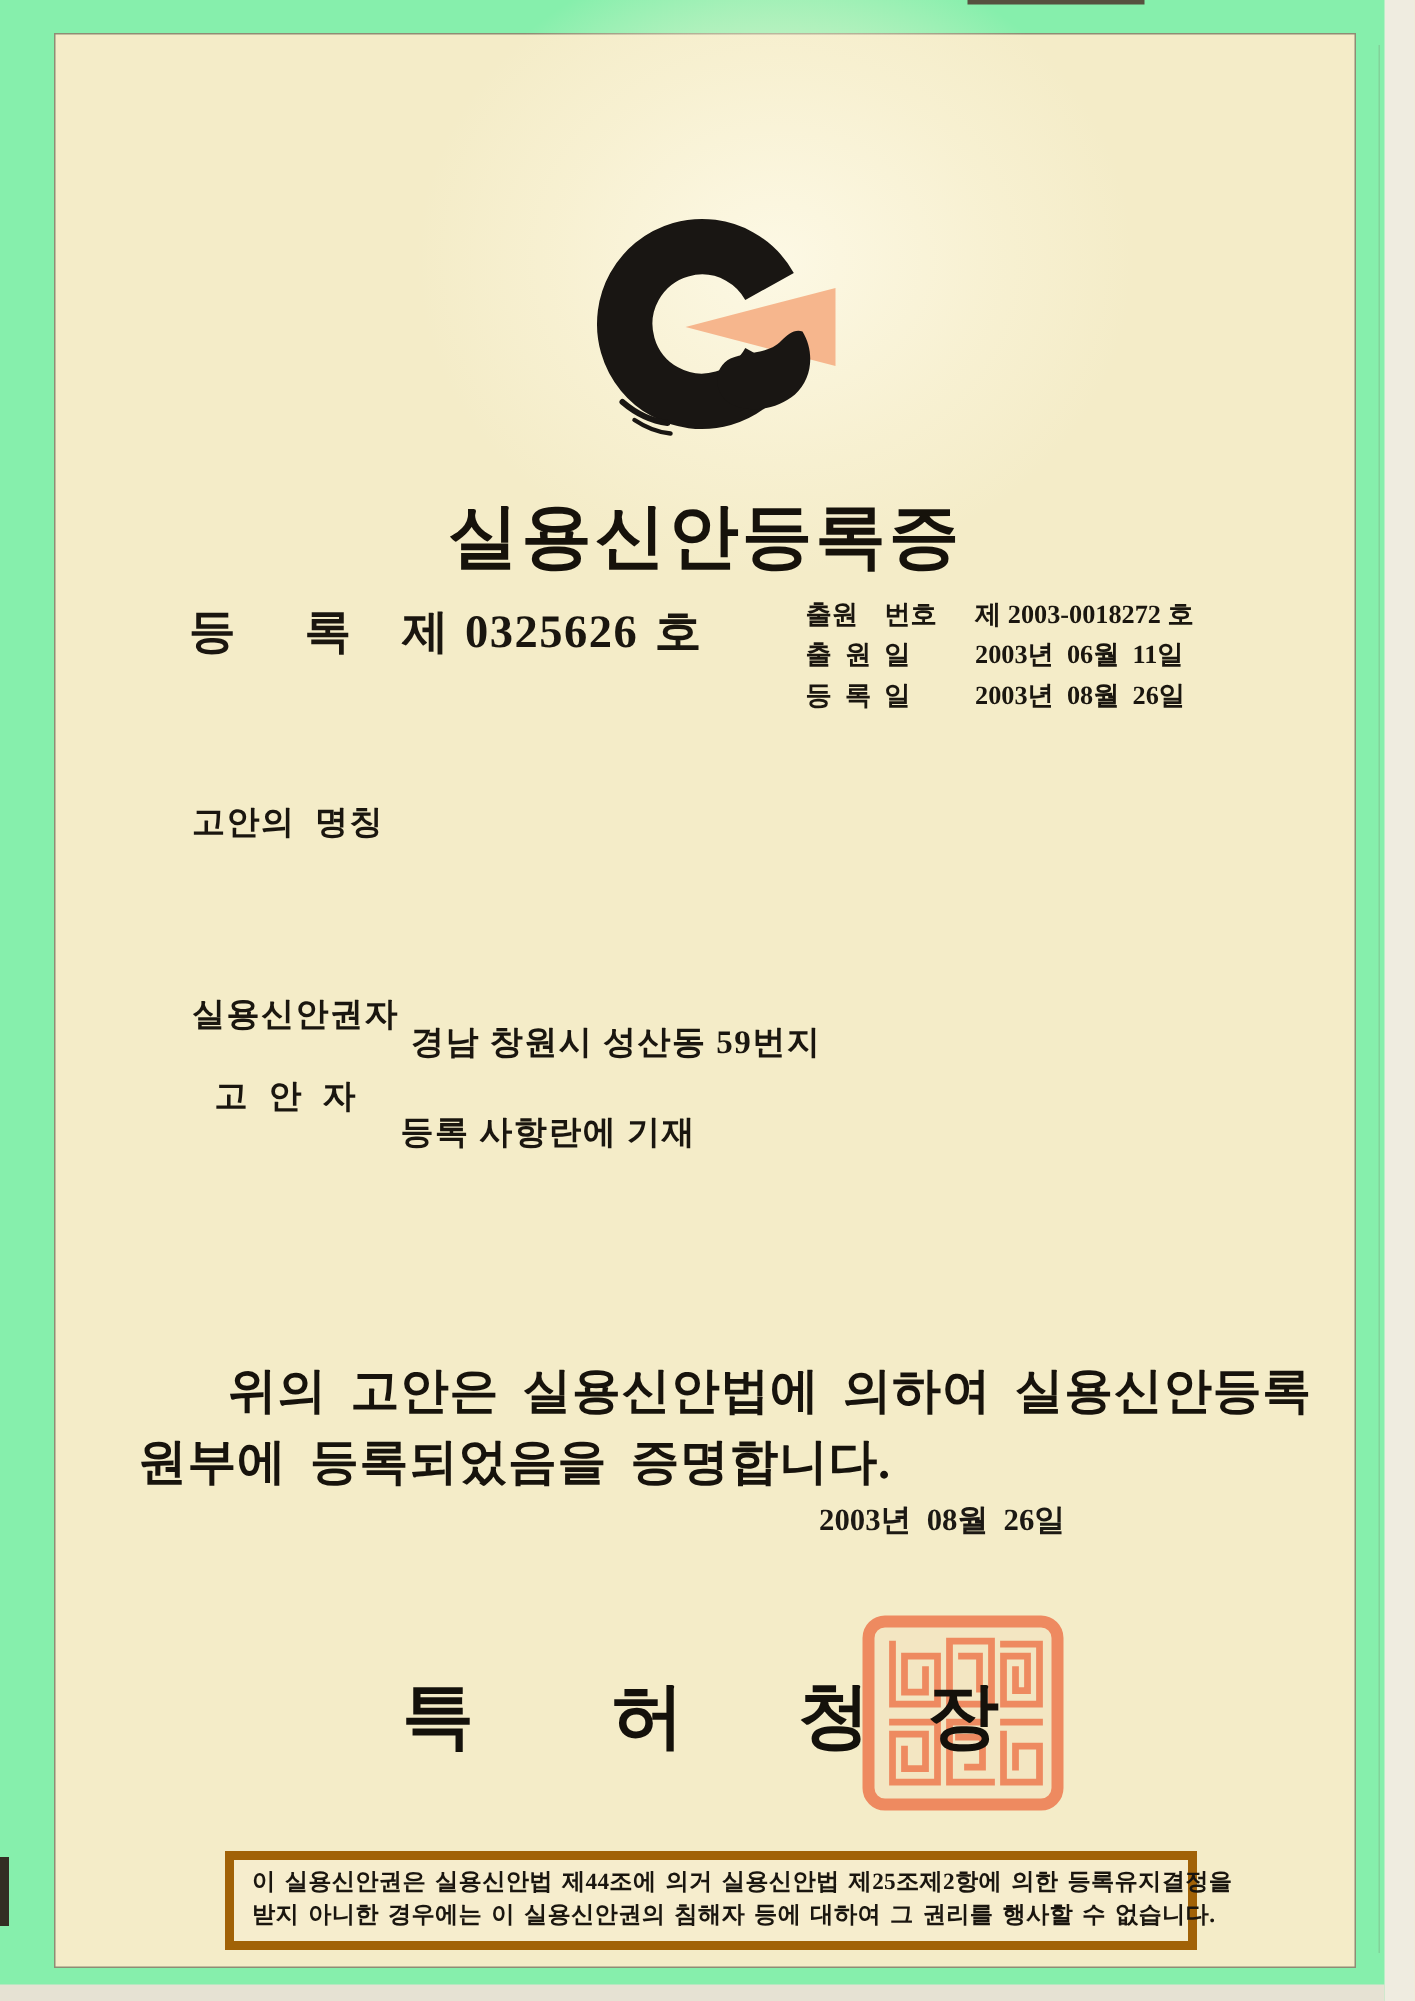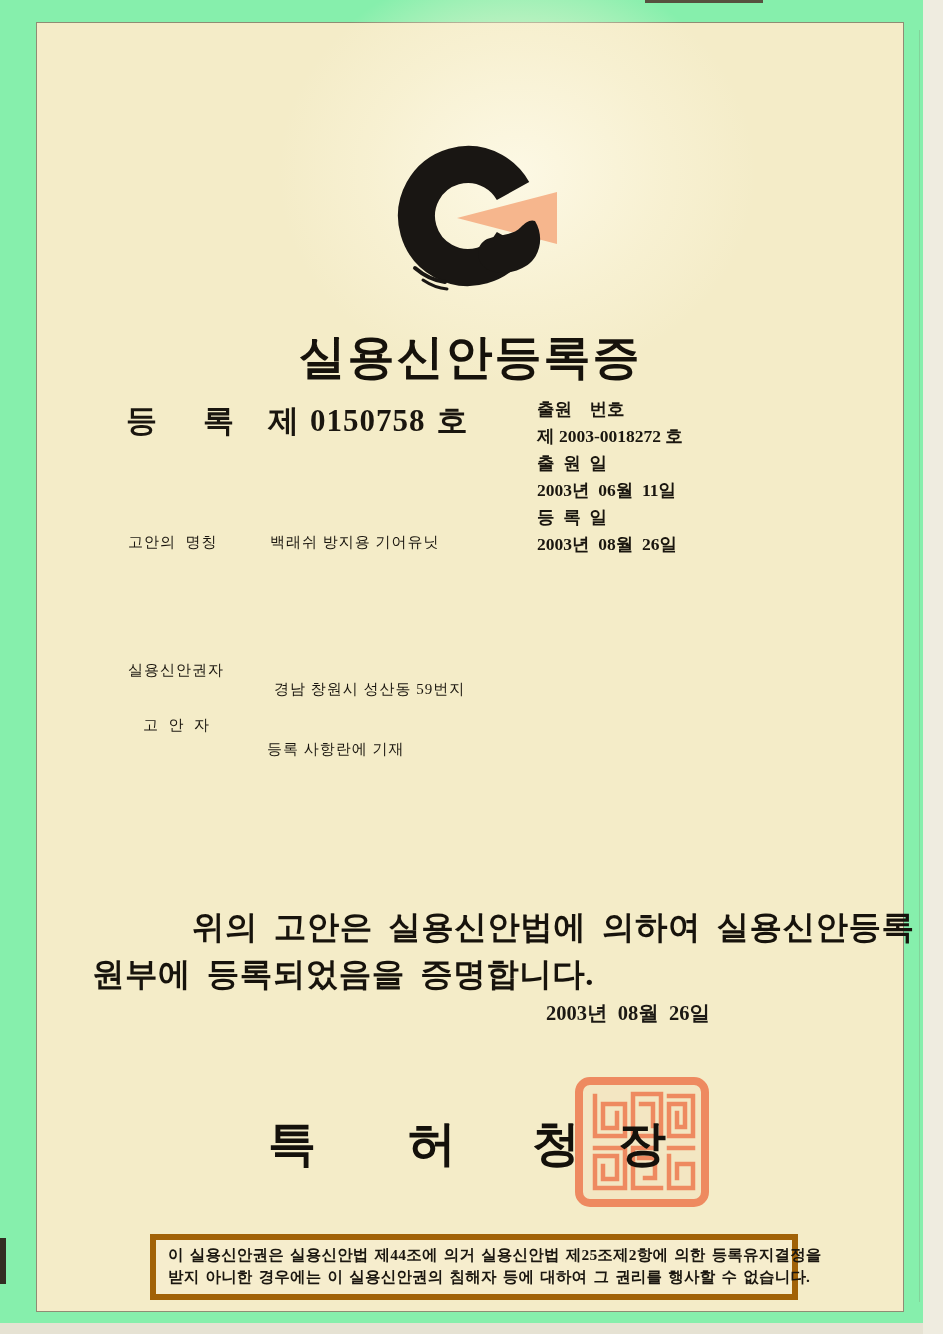--- a/index.html
+++ b/index.html
@@ -34,33 +34,33 @@
   }
   
   .reg { position:absolute; left:126px; top:400px; display:flex; align-items:baseline;
          font-size:31px; font-weight:bold; color:#1a160f; }
   .reg .g1 { margin-right:46px; }
   .reg .g2 { margin-right:34px; }
   .reg .g3 { margin-right:11px; }
   .reg .g4 { margin-right:11px; letter-spacing:1px; }
   
   .meta { position:absolute; left:537px; top:396px; font-size:17.5px; font-weight:bold; color:#1a160f; }
-  .meta-row { display:flex; line-height:27px; white-space:pre;flex-direction:column; }
+  .meta-row { display:flex; line-height:27px; white-space:pre; }
   .meta-label { width:113px; }
   
   .flabel, .fvalue {
-    position:absolute; font-size:15px; font-weight:normal; white-space:pre;
+    position:absolute; font-size:22px; font-weight:bold; white-space:pre;
     letter-spacing:1px; color:#1a160f;
   }
   
   .stmt {
     position:absolute; font-size:32.5px; font-weight:bold; white-space:pre;
     word-spacing:7px; letter-spacing:0.5px; color:#17130c;
   }
-  .stmt1 { left:152px; top:906px;margin-left:40px; }
+  .stmt1 { left:152px; top:906px; }
   .stmt2 { left:92px;  top:953px; }
   .issue-date { position:absolute; left:546px; top:999px; font-size:20.5px; font-weight:bold; white-space:pre; }
   
   .issuer {
     position:absolute; left:268px; top:1112px; display:flex; z-index:3;
     font-family:"Liberation Sans", sans-serif; font-weight:bold; font-size:48px; color:#14110b;
   }
   .issuer .c0 { margin-right:92px; }
   .issuer .c1 { margin-right:76px; }
   .issuer .c2 { margin-right:38px; }
@@ -96,41 +96,40 @@
     <path d="M150,93 C158,106 157,124 145,135 C131,147 108,148 98,138 C90,129 92,116 102,111
              C114,106 128,108 136,99 C140,95 145,91 150,93 Z" fill="#191613"></path>
   </svg>
 
   <div class="title">실용신안등록증</div>
 
   <div class="reg">
     <span class="g1">등</span>
     <span class="g2">록</span>
     <span class="g3">제</span>
-    <span class="g4">0150758</span>
+    <span class="g4">0325626</span>
     <span>호</span>
   </div>
 
   <div class="meta">
     <div class="meta-row">
       <span class="meta-label">출원    번호</span>
       <span class="meta-value">제 2003-0018272 호</span>
     </div>
     <div class="meta-row">
       <span class="meta-label">출  원  일</span>
       <span class="meta-value">2003년  06월  11일</span>
     </div>
     <div class="meta-row">
       <span class="meta-label">등  록  일</span>
       <span class="meta-value">2003년  08월  26일</span>
     </div>
   </div>
 
   <div class="flabel" style="left:128px; top:533px;">고안의  명칭</div>
-  <div class="fvalue" style="left:270px; top:533px;">백래쉬 방지용 기어유닛</div>
 
   <div class="flabel" style="left:128px; top:623px;margin-top:38px;">실용신안권자</div>
   <div class="fvalue" style="left:274px; top:680px;">경남 창원시 성산동 59번지</div>
 
   <div class="flabel" style="left:128px; top:716px;margin-left:15px;">고  안  자</div>
   <div class="fvalue" style="left:267px; top:740px;">등록 사항란에 기재</div>
 
   <div class="stmt stmt1">위의 고안은 실용신안법에 의하여 실용신안등록</div>
   <div class="stmt stmt2">원부에 등록되었음을 증명합니다.</div>
 

